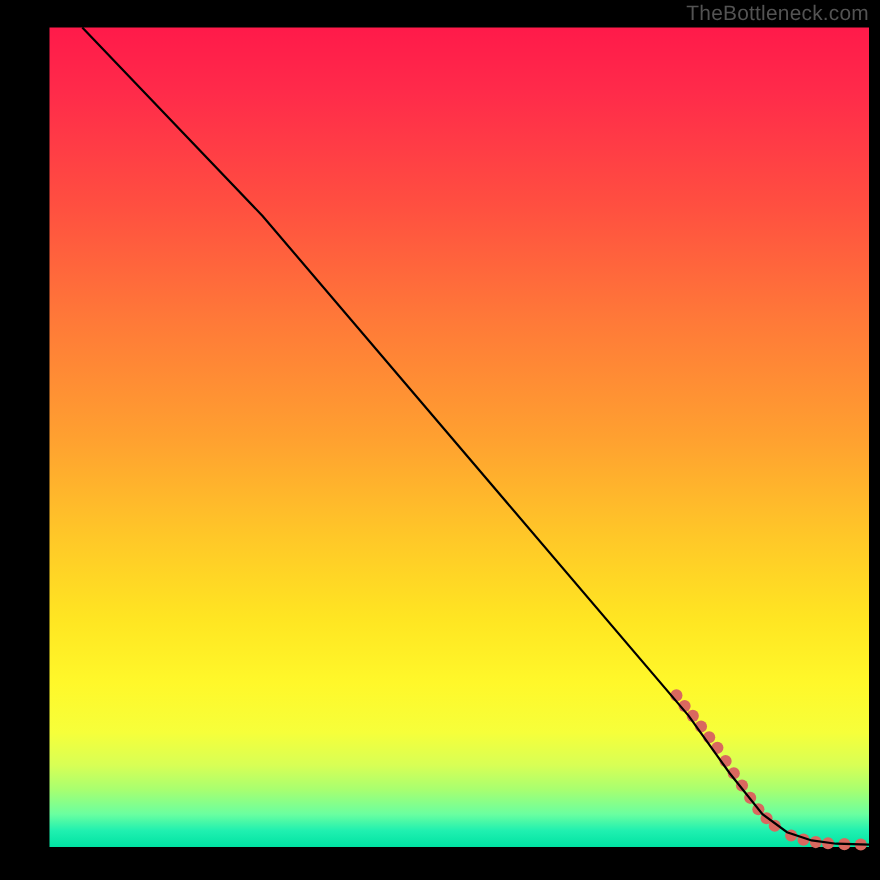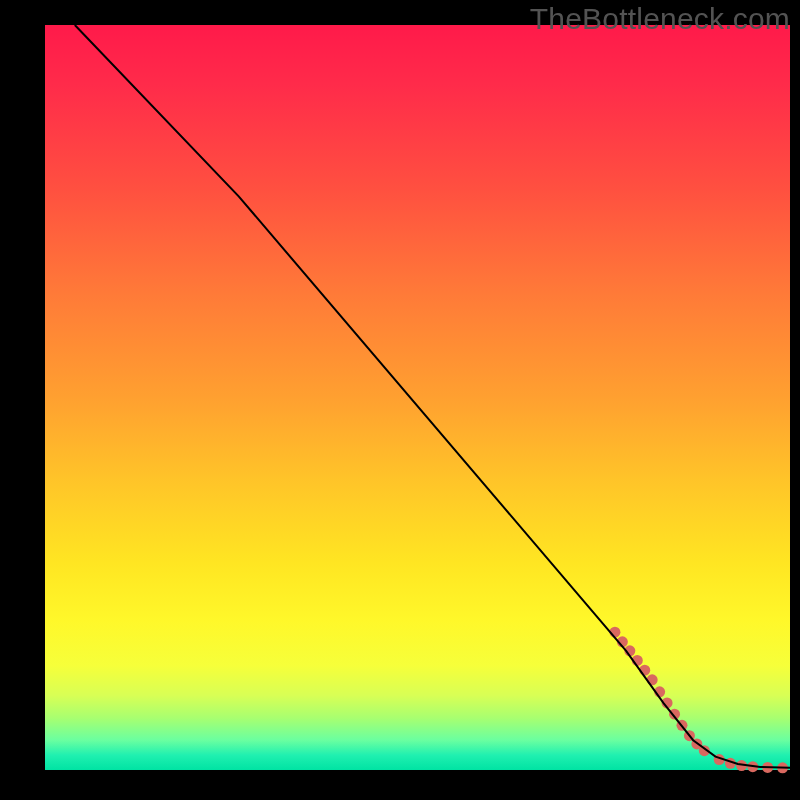--- a/index.html
+++ b/index.html
@@ -15,21 +15,21 @@
     position: relative;
     width: 800px;
     height: 800px;
     background: #000;
   }
   .watermark {
     position: absolute;
     top: 2px;
     right: 10px;
     color: #535353;
-    font-size: 30px;
+    font-size: 19px;
     font-weight: 500;
     letter-spacing: 0.2px;
     z-index: 5;
   }
   .plot-area {
     position: absolute;
     left: 45px;
     top: 25px;
     width: 745px;
     height: 745px;

